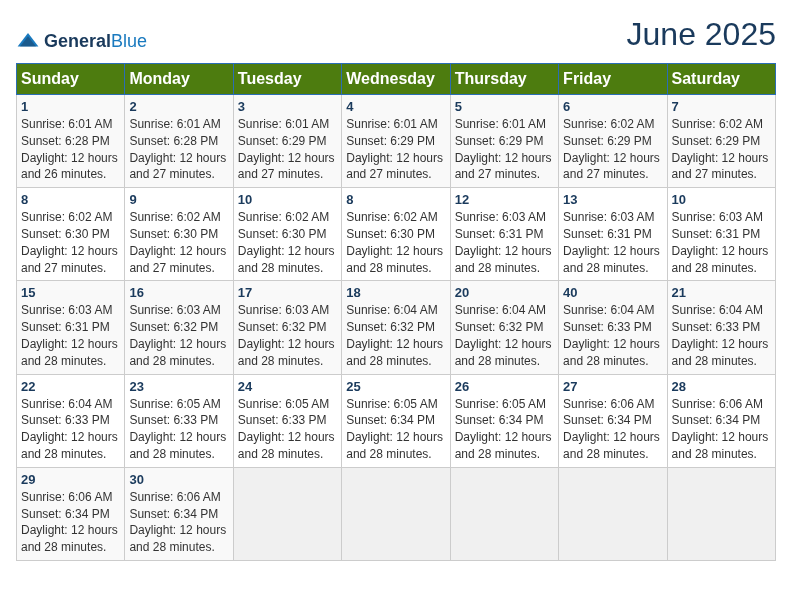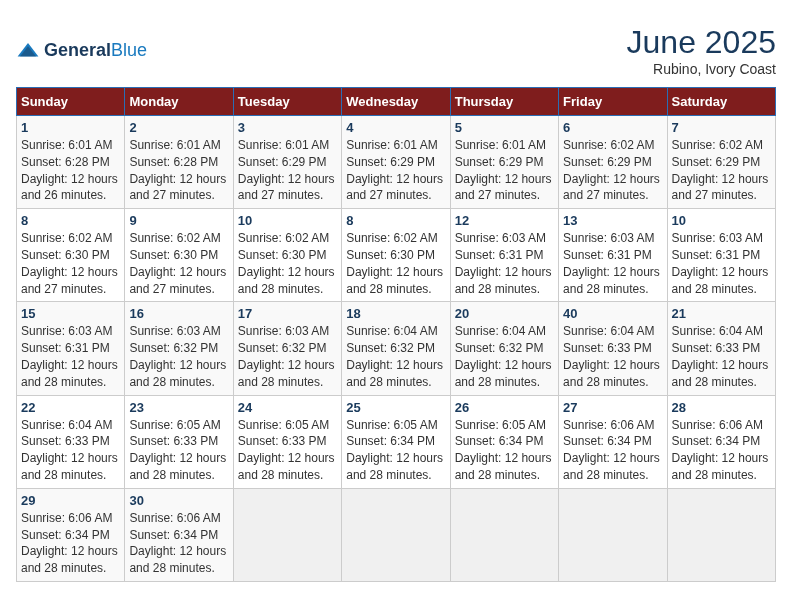--- a/index.html
+++ b/index.html
@@ -6,23 +6,22 @@
     body {
       font-family: Arial, sans-serif;
       background: #fff;
       width: 792px;
       min-height: 612px;
       padding: 16px;
     }
     .header-area {
       display: flex;
       justify-content: space-between;
-      align-items: center;
+      align-items: flex-end;
       margin-bottom: 10px;
-      margin-top: 8px;
     }
     .logo {
       display: flex;
       align-items: center;
       gap: 4px;
     }
     .logo-text-general {
       font-size: 18px;
       font-weight: bold;
       color: #1a3a5c;
@@ -47,24 +46,24 @@
     .location-title {
       font-size: 14px;
       color: #333;
     }
     table {
       width: 100%;
       border-collapse: collapse;
       font-size: 10px;
     }
     thead tr th {
-      background-color: #7f1d1d;
+      background-color: #4d7c0f;
       color: #fff;
       padding: 6px 4px;
-      font-size: 13px;
+      font-size: 16px;
       font-weight: bold;
       text-align: left;
       border: 1px solid #2a6db5;
     }
     tbody tr td {
       vertical-align: top;
       padding: 4px 4px;
       border: 1px solid #ccc;
       width: 14.28%;
       min-height: 80px;
@@ -104,21 +103,20 @@
     </svg>
     <div>
       <div style="display:flex; gap:0;">
         <span class="logo-text-general">General</span>
         <span class="logo-text-blue">Blue</span>
       </div>
     </div>
   </div>
   <div class="title-area">
     <div class="month-title">June 2025</div>
-    <div class="location-title">Rubino, Ivory Coast</div>
   </div>
 </div>
 
 <table>
   <thead>
     <tr>
 
     <th>Sunday</th>
         <th>Monday</th>
         <th>Tuesday</th>

